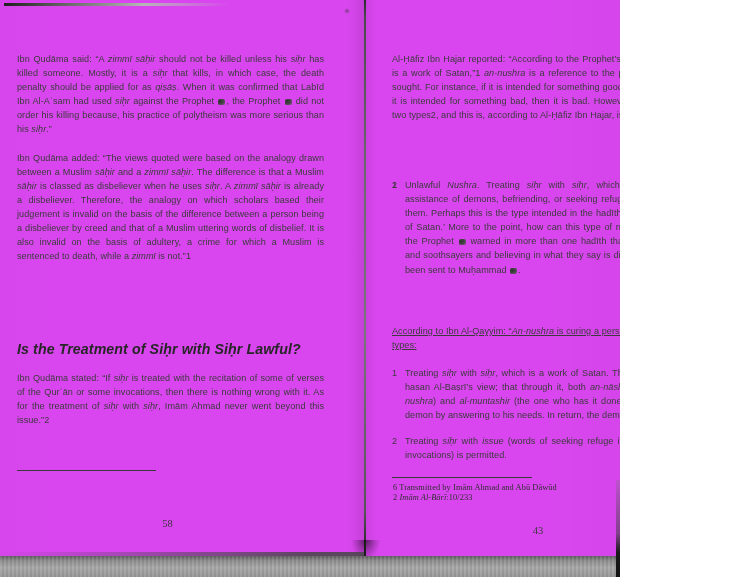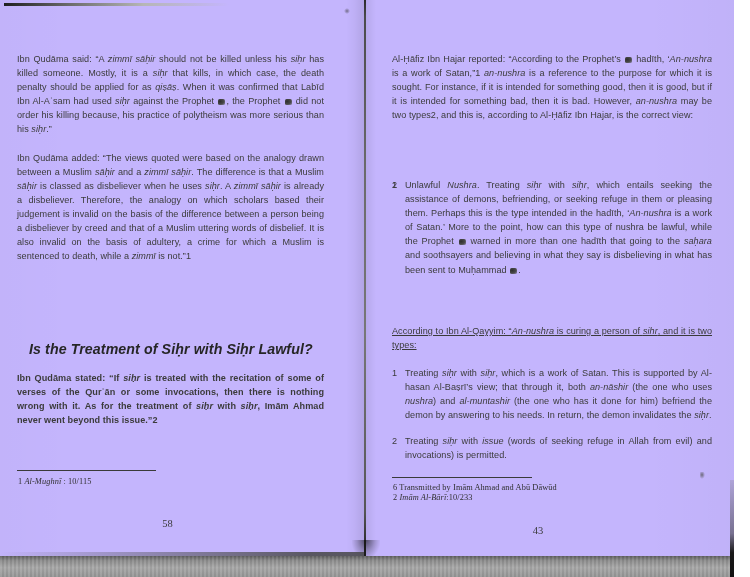--- a/index.html
+++ b/index.html
@@ -11,23 +11,23 @@
     width: 750px;
     height: 577px;
     overflow: hidden;
     font-family: "Liberation Sans", sans-serif;
     -webkit-font-smoothing: antialiased;
   }
 
   
   #scan {
     position: relative;
-    width: 734px;
+    width: 620px;
     height: 577px;
-    background: #c4b5fd;
+    background: #d946ef;
     overflow: hidden;
   }
 
   
   .paper-tone {
     position: absolute;
     inset: 0;
     background:
       linear-gradient(90deg, rgba(0,0,0,0.012) 0%, rgba(0,0,0,0.0) 10%,
                               rgba(0,0,0,0.0) 88%, rgba(0,0,0,0.02) 100%);
@@ -180,21 +180,20 @@
     position: absolute;
     left: 17px;
     width: 318px;
     font-family: "Liberation Sans", sans-serif;
     font-style: italic;
     font-weight: bold;
     font-size: 14.2px;
     line-height: 18px;
     color: #262626;
     letter-spacing: 0.1px;
-    margin-left: 12px;
   }
 
   
   ol.num-list {
     margin: 0;
     padding: 0;
     list-style: none;
   }
   ol.num-list > li {
     position: relative;
@@ -277,28 +276,27 @@
   <div class="page page-left">
     <div class="content">
 
       <div class="body-col" style="top:52px;">
         <p class="para">Ibn Qudāma said: “A <span class="i">zimmī sāḥir</span> should not be killed unless his <span class="i">siḥr</span> has killed someone.  Mostly, it is a <span class="i">siḥr</span> that kills, in which case, the death penalty should be applied for as <span class="i">qiṣāṣ</span>.  When it was confirmed that Labīd Ibn Al-Aʿsam had used <span class="i">siḥr</span> against the Prophet <span class="saw"></span>, the Prophet <span class="saw"></span> did not order his killing because, his practice of polytheism was more serious than his <span class="i">siḥr</span>.”</p>
         <p class="para">Ibn Qudāma added: “The views quoted were based on the analogy drawn between a Muslim <span class="i">sāḥir</span> and a <span class="i">zimmī sāḥir</span>. The difference is that a Muslim <span class="i">sāḥir</span> is classed as disbeliever when he uses <span class="i">siḥr</span>. A <span class="i">zimmī sāḥir</span> is already a disbeliever.  Therefore, the analogy on which scholars based their judgement is invalid on the basis of the difference between a person being a disbeliever by creed and that of a Muslim uttering words of disbelief.  It is also invalid on the basis of adultery, a crime for which a Muslim is sentenced to death, while a <span class="i">zimmī</span> is not.”1</p>
       </div>
 
       <h2 class="section-heading" style="top:328px;">Is the Treatment of Siḥr with Siḥr Lawful?</h2>
 
-      <div class="body-col" style="top:371px;font-weight:bold;">
+      <div class="body-col" style="top:371px;">
         <p class="para">Ibn Qudāma stated: “If <span class="i">siḥr</span> is treated with the recitation of some of verses of the Qurʿān or some invocations, then there is nothing wrong with it.  As for the treatment of <span class="i">siḥr</span> with <span class="i">siḥr</span>, Imām Ahmad never went beyond this issue.”2</p>
       </div>
 
       <div class="fn-rule"></div>
 
       <div class="footnotes">
-        <div class="fn-item">1 <span class="i">Al-Mughnī</span> : 10/115</div>
       </div>
 
       <div class="folio">58</div>
     </div>
   </div>
 
   <div class="spine-shadow"></div>
   <div class="spine"></div>
   <div class="spine-shadow-r"></div>
   <div class="spine-foot"></div>

